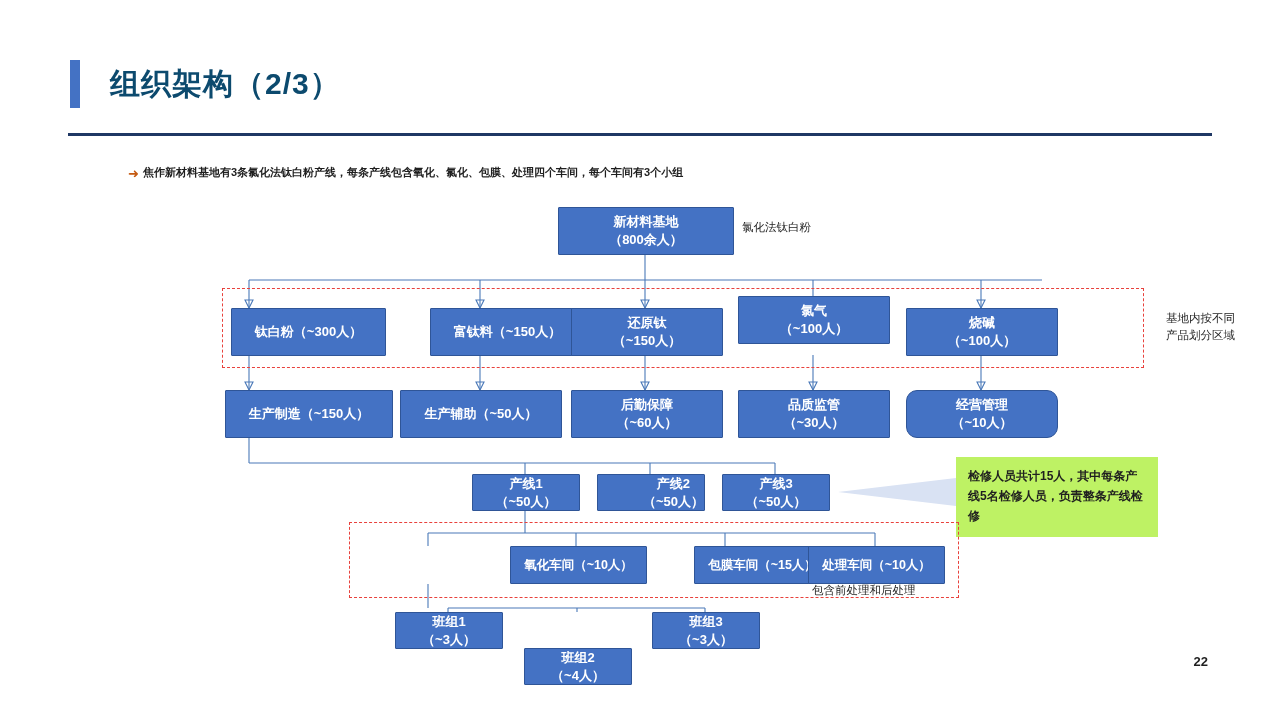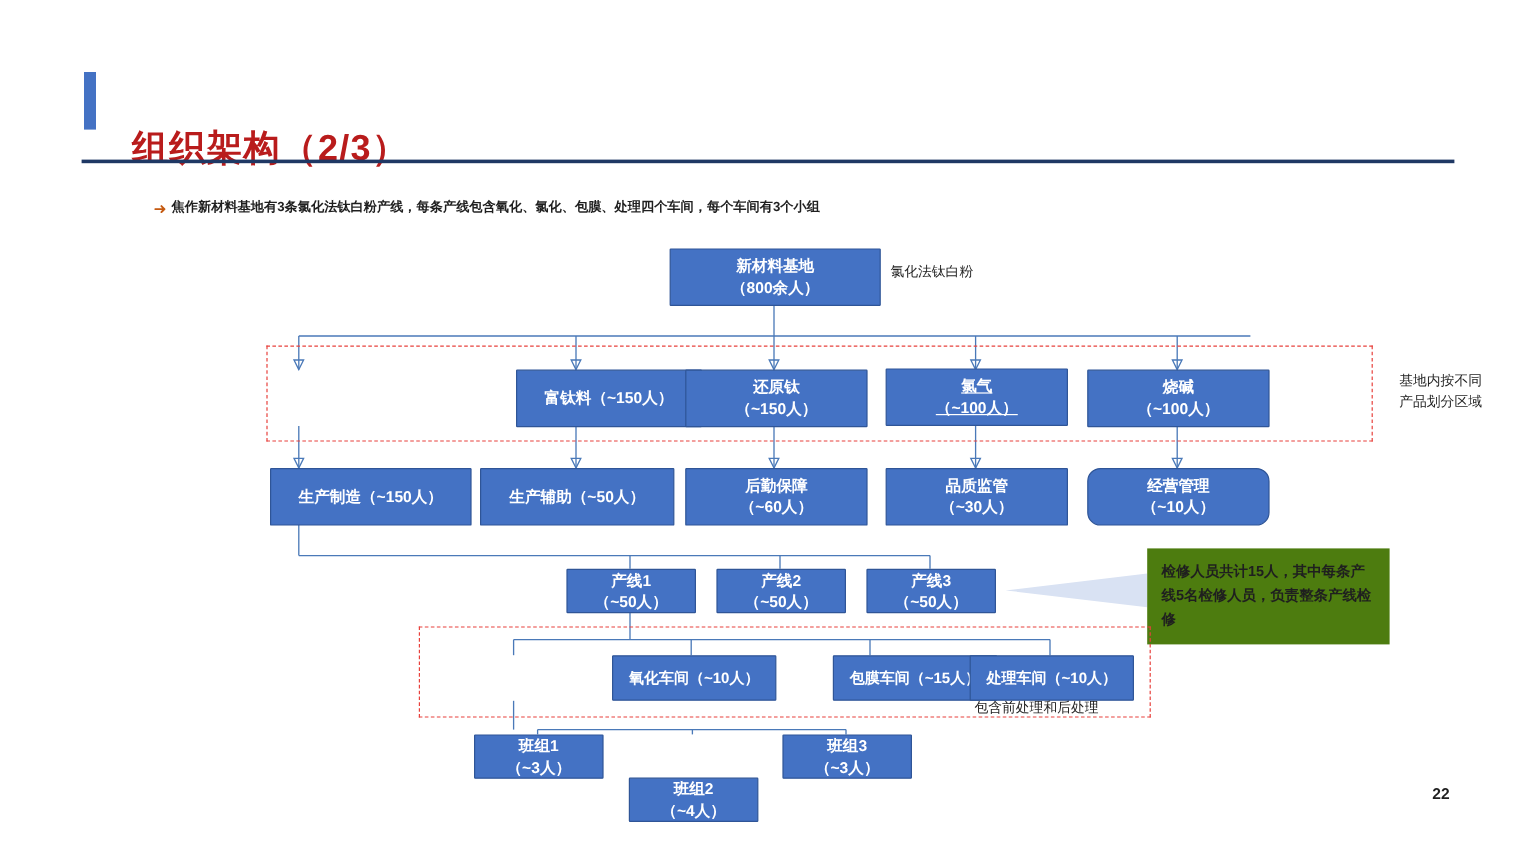--- a/index.html
+++ b/index.html
@@ -1,38 +1,38 @@
 <!DOCTYPE html>
 <html><head>
 <meta charset="utf-8">
 <style>
   html,body{margin:0;padding:0;}
   body{width:1280px;height:720px;background:#ffffff;font-family:"Liberation Sans","DejaVu Sans",sans-serif;overflow:hidden;position:relative;}
   .slide{position:relative;width:1280px;height:720px;}
 
   
   .title-bar{position:absolute;left:70px;top:60px;width:10px;height:48px;background:#4472c4;}
-  .title{position:absolute;left:110px;top:60px;font-size:30px;font-weight:bold;color:#b91c1c;letter-spacing:1px;line-height:48px;margin-top:40px;}
+  .title{position:absolute;left:110px;top:60px;font-size:30px;font-weight:bold;color:#0c4a6e;letter-spacing:1px;line-height:48px;}
   .title-rule{position:absolute;left:68px;top:133px;width:1144px;height:3px;background:#1f3864;}
 
   
   .sub-arrow{position:absolute;left:128px;top:166px;color:#c55a11;font-size:13px;}
   .subtitle{position:absolute;left:143px;top:165px;font-size:11px;font-weight:bold;color:#1f1f1f;}
 
   
   .box{position:absolute;background:#4472c4;border:1px solid #2f5597;color:#ffffff;
        display:flex;align-items:center;justify-content:center;text-align:center;
        font-size:13px;font-weight:bold;line-height:1.35;border-radius:1px;}
   .box.small{font-size:12.5px;}
 
   .note{position:absolute;color:#1f1f1f;font-size:11.5px;line-height:1.45;}
 
   .dashed{position:absolute;border:1.4px dashed #e8413c;}
 
-  .callout{position:absolute;background:#4d7c0f;color:#1f1f1f;font-size:12px;font-weight:bold;
+  .callout{position:absolute;background:#bef264;color:#1f1f1f;font-size:12px;font-weight:bold;
            line-height:1.65;padding:10px 12px;box-sizing:border-box;}
   .callout-tail{position:absolute;width:0;height:0;border-top:14px solid transparent;
            border-bottom:14px solid transparent;border-right:118px solid #d9e2f3;}
 
   .page-num{position:absolute;right:72px;top:654px;font-size:13px;font-weight:bold;color:#1f1f1f;}
 
   svg.lines{position:absolute;left:0;top:0;width:1280px;height:720px;pointer-events:none;}
   svg.lines path,svg.lines line{stroke:#4a79b8;stroke-width:1.1;fill:none;}
 </style>
 </head>
@@ -99,33 +99,39 @@
     <div>
       <div>新材料基地</div>
       <div>（800余人）</div>
     </div>
   </div>
   <div class="note" style="left:742px;top:219px;width:140px;">氯化法钛白粉</div>
 
   <div class="dashed" style="left:222px;top:288px;width:920px;height:78px;"></div>
   <div class="note" style="left:1166px;top:310px;width:76px;">基地内按不同产品划分区域</div>
 
+  <div class="box" style="left:231px;top:308px;width:153px;height:46px;">
+    <div>
+      <div>钛白粉（~300人）</div>
+      <div></div>
+    </div>
+  </div>
   <div class="box" style="left:406px;top:308px;width:153px;height:46px;margin-left:24px;">
     <div>
       <div>富钛料（~150人）</div>
       <div></div>
     </div>
   </div>
   <div class="box" style="left:571px;top:308px;width:150px;height:46px;">
     <div>
       <div>还原钛</div>
       <div>（~150人）</div>
     </div>
   </div>
-  <div class="box" style="left:738px;top:307px;width:150px;height:46px;text-decoration:underline;">
+  <div class="box" style="left:738px;top:296px;width:150px;height:46px;">
     <div>
       <div>氯气</div>
       <div>（~100人）</div>
     </div>
   </div>
   <div class="box" style="left:906px;top:308px;width:150px;height:46px;">
     <div>
       <div>烧碱</div>
       <div>（~100人）</div>
     </div>
@@ -161,21 +167,21 @@
       <div>（~10人）</div>
     </div>
   </div>
 
   <div class="box" style="left:472px;top:474px;width:106px;height:35px;">
     <div>
       <div>产线1</div>
       <div>（~50人）</div>
     </div>
   </div>
-  <div class="box" style="left:597px;top:474px;width:106px;height:35px;">
+  <div class="box" style="left:597px;top:474px;width:106px;height:35px;justify-content:flex-end;">
     <div>
       <div>产线2</div>
       <div>（~50人）</div>
     </div>
   </div>
   <div class="box" style="left:722px;top:474px;width:106px;height:35px;">
     <div>
       <div>产线3</div>
       <div>（~50人）</div>
     </div>

